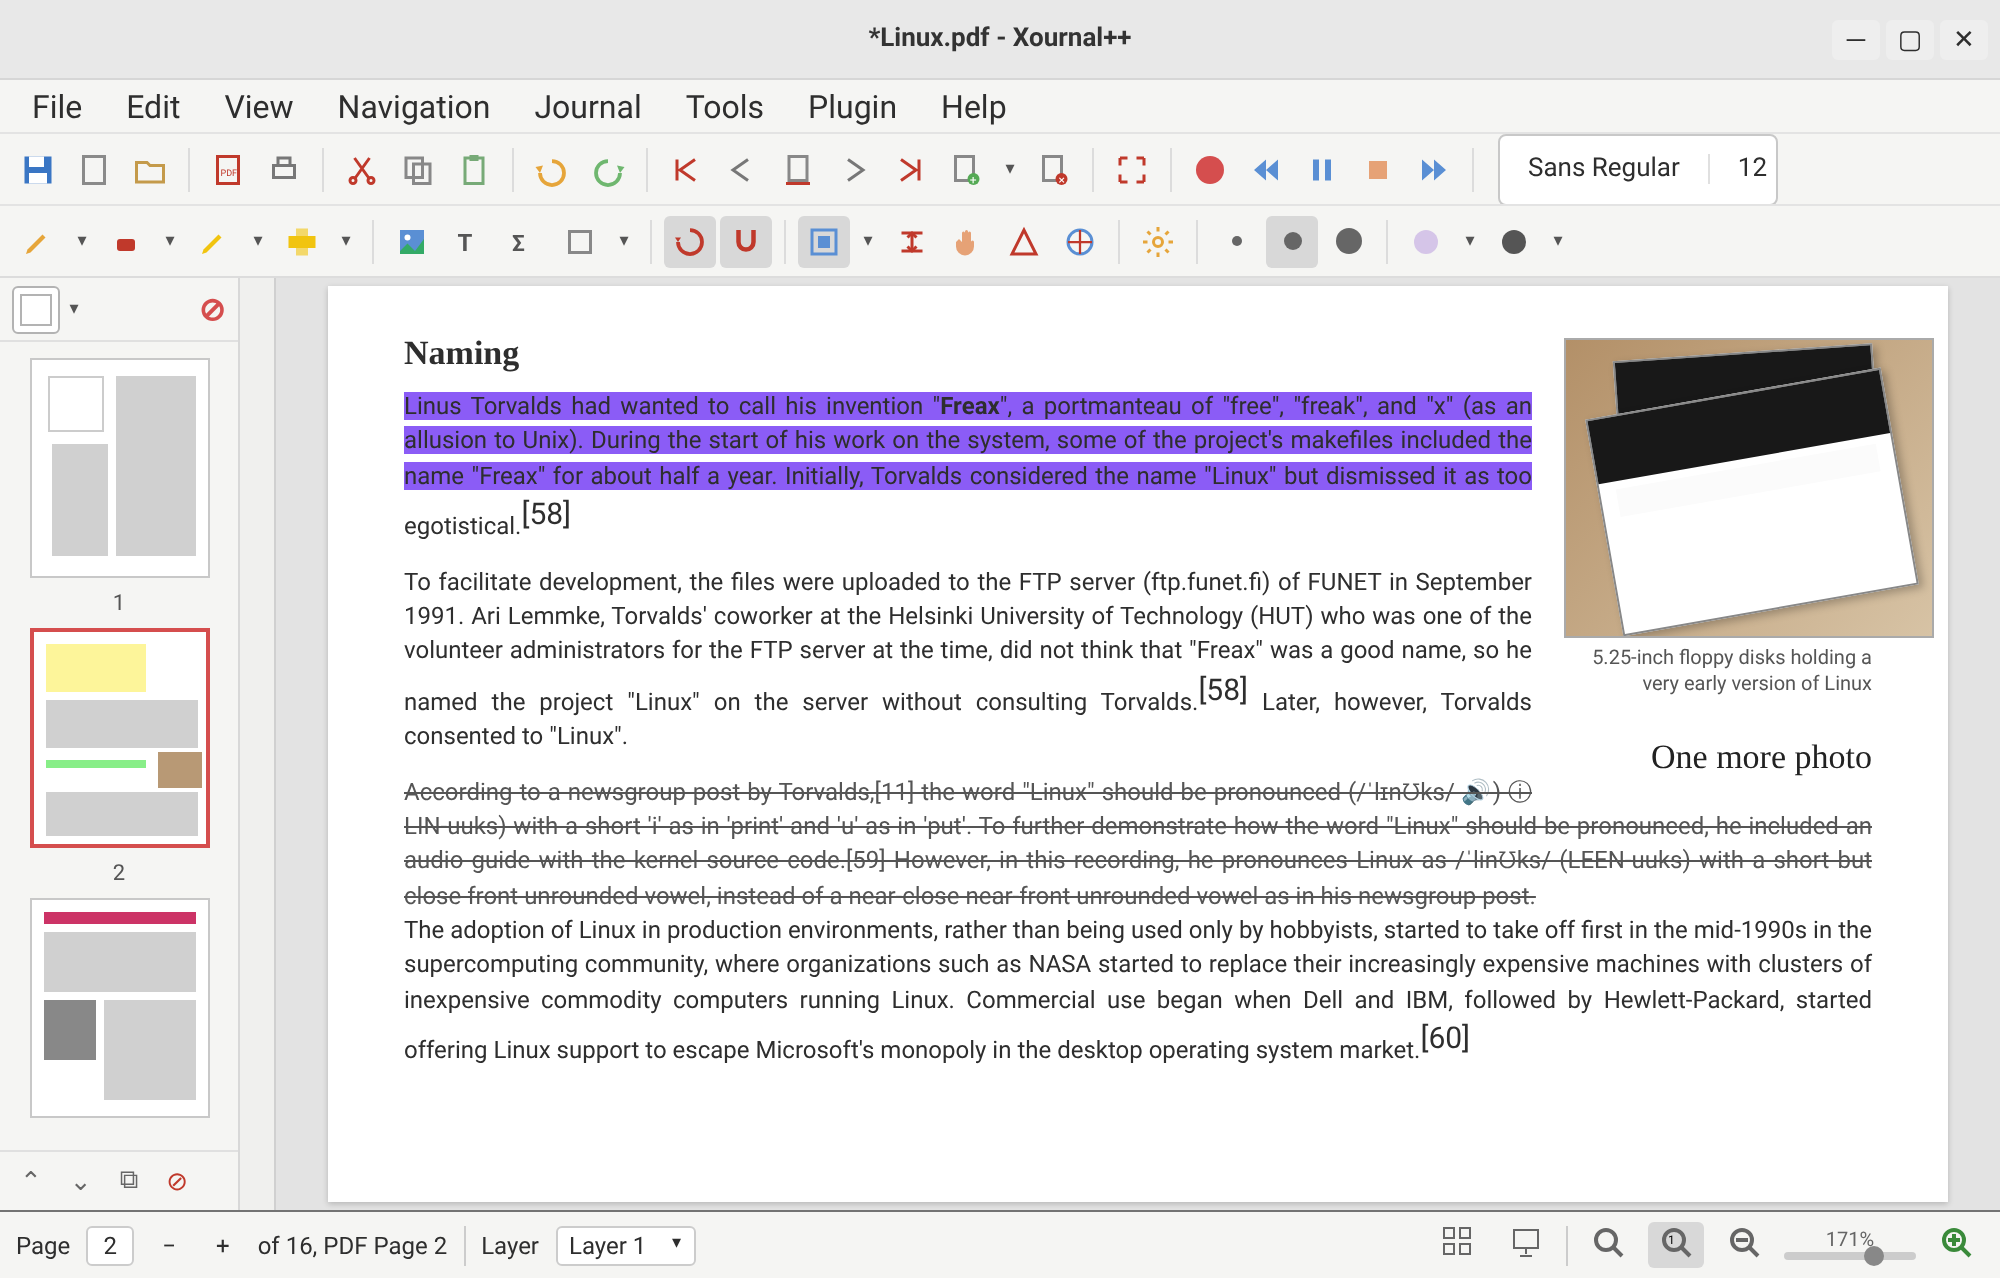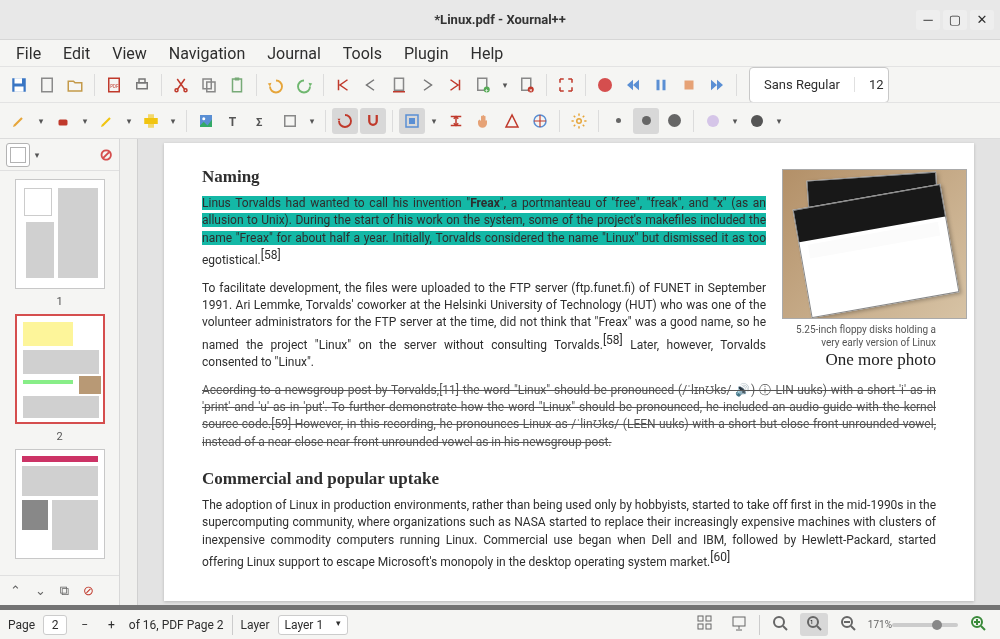--- a/index.html
+++ b/index.html
@@ -37,34 +37,34 @@
   .tlabel { font-size:11px; color:#555; }
   .side-bot { height:30px; display:flex; align-items:center; padding:0 6px; gap:6px; border-top:1px solid #e0e0e0;}
   .side-bot .ib{font-size:13px;color:#666;cursor:pointer;padding:2px 4px;}
   
   .pageview { flex:1; background:#e3e3e3; position:relative; overflow:hidden; display:flex; }
   .ruler { width:18px; background:#f0f0ee; border-right:1px solid #d0d0d0; }
   .paper-wrap { flex:1; overflow:auto; display:flex; justify-content:center; padding:4px 0; }
   .paper { width:810px; background:#fff; box-shadow:0 1px 3px rgba(0,0,0,0.2); padding:24px 38px 40px 38px; position:relative;}
   .paper h3 { font-family: Georgia, 'Times New Roman', serif; font-size:17px; font-weight:bold; margin-bottom:8px; }
   .paper p { font-family: Georgia, 'Times New Roman', serif; font-size:12px; line-height:1.45; text-align:justify; }
-  .hl { background:#14b8a6; }
+  .hl { background:#8b5cf6; }
   .ul { }
   .strike { text-decoration: line-through; color:#555; }
-  .sup{vertical-align:super;font-size:12px;}
+  .sup{vertical-align:super;font-size:15px;}
   .figure { float:right; width:154px; margin-left:16px; margin-top:2px;text-align:right; }
   .figimg { width:185px; height:150px; background:linear-gradient(135deg,#b39068 0%, #d7c3a5 100%); position:relative; overflow:hidden; border:1px solid #aaa;}
   .floppy{position:absolute;width:150px;height:110px;background:#fff;border:1px solid #888;transform:rotate(-10deg);top:26px;left:18px;box-shadow:2px 2px 4px rgba(0,0,0,0.25);}
   .floppy .bar{position:absolute;top:0;left:0;right:0;height:32px;background:#181818;}
   .floppy .label{position:absolute;top:36px;left:8px;right:8px;height:14px;background:#fbfbfb;}
   .floppy2{transform:rotate(-4deg);top:6px;left:26px;width:130px;height:80px;}
   .cap { font-size:10px; color:#555; line-height:1.3; margin-top:4px; }
-  .handw { font-family: 'Comic Sans MS', cursive; font-size:17px; color:#222; margin-top:1px; }
-  
-  .statusbar { height:34px; background:#f5f5f3; border-top:5px solid #737373; display:flex; align-items:center; padding:0 8px; gap:8px; font-size:12px; }
+  .handw { font-family: 'Comic Sans MS', cursive; font-size:17px; color:#222; margin-top:20px; }
+  
+  .statusbar { height:34px; background:#f5f5f3; border-top:1px solid #737373; display:flex; align-items:center; padding:0 8px; gap:8px; font-size:12px; }
   .statusbar .box { border:1px solid #ccc; border-radius:3px; background:#fff; padding:2px 6px; min-width:24px;text-align:center; }
   .statusbar .ib{padding:2px 6px;cursor:pointer;}
   .stat-right{margin-left:auto;display:flex;align-items:center;gap:6px;}
   .zlbl{font-size:10px;color:#666;}
   .slider{width:66px;height:4px;background:#ccc;border-radius:2px;position:relative;}
   .slider::after{content:'';position:absolute;width:10px;height:10px;background:#888;border-radius:50%;top:-3px;left:40px;}
   .dot{width:12px;height:12px;border-radius:50%;display:inline-block;}
   
   .tc{position:absolute;background:#d0d0d0;}
 </style>
@@ -419,21 +419,20 @@
         <p>
           <span class="hl">Linus Torvalds had wanted to call his invention "</span><span class="hl"><b>Freax</b></span><span class="hl">", a </span><span class="hl ul">portmanteau</span><span class="hl"> of "free", "freak", and "x" (as an allusion to Unix). During the start of his work on the system, some of the project's makefiles included the name "Freax" for about half a year. Initially, Torvalds considered the name "Linux" but dismissed it as too </span><span>egotistical.</span><span class="sup ul">[58]</span>
         </p>
         <p style="margin-top:10px;">
           <span class="ul">To facilitate development, the files were uploaded to the FTP server (ftp.funet.fi) of FUNET in September 1991. Ari Lemmke, Torvalds' coworker at the Helsinki University of Technology (HUT) who was one of the volunteer administrators for the FTP server at the time, did not think that "Freax" was a good name, so he named the project "Linux" on the server without consulting Torvalds.</span><span class="sup ul">[58]</span><span class="ul"> Later, however, Torvalds consented to "Linux".</span>
         </p>
         <p style="margin-top:10px;">
           <span class="strike">According to a newsgroup post by Torvalds,[11] the word "Linux" should be pronounced (/ˈlɪnʊks/ 🔊) ⓘ LIN-uuks) with a short 'i' as in 'print' and 'u' as in 'put'. To further demonstrate how the word "Linux" should be pronounced, he included an audio guide with the kernel source code.[59] However, in this recording, he pronounces Linux as /ˈlinʊks/ (LEEN-uuks) with a short but close front unrounded vowel, instead of a near-close near-front unrounded vowel as in his newsgroup post.</span>
         </p>
 
-        <h3 style="margin-top:18px;">Commercial and popular uptake</h3>
         <p>
           <span>The adoption of Linux in production environments, rather than being used only by hobbyists, started to take off first in the mid-1990s in the supercomputing community, where organizations such as </span><span class="ul">NASA</span><span> started to replace their increasingly expensive machines with </span><span class="ul">clusters</span><span> of inexpensive commodity computers running Linux. Commercial use began when </span><span class="ul">Dell</span><span> and </span><span class="ul">IBM</span><span>, followed by </span><span class="ul">Hewlett-Packard</span><span>, started offering Linux support to escape </span><span class="ul">Microsoft</span><span>'s monopoly in the desktop operating system market.</span><span class="sup ul">[60]</span>
         </p>
       </div>
     </div>
   </div>
 </div>
 
 <div class="statusbar">
   <span>Page</span>
@@ -463,21 +462,21 @@
         </svg></span>
     <span class="ib active"><svg width="16" height="16">
           <circle cx="7" cy="7" r="5" fill="none" stroke="#666" stroke-width="2"></circle>
           <path d="M11 11l4 4" stroke="#666" stroke-width="2"></path>
           <text x="4" y="9" font-size="6">1</text>
         </svg></span>
     <span class="ib"><svg width="16" height="16">
           <circle cx="7" cy="7" r="5" fill="none" stroke="#666" stroke-width="2"></circle>
           <path d="M11 11l4 4M4 7h6" stroke="#666" stroke-width="2"></path>
         </svg></span>
-    <div style="display:flex;flex-direction:row;align-items:center;">
+    <div style="display:flex;flex-direction:column;align-items:center;">
       <span class="zlbl">171%</span>
       <div class="slider"></div>
     </div>
     <span class="ib" style="color:#3a8a3a;"><svg width="16" height="16">
           <circle cx="7" cy="7" r="5" fill="none" stroke="#3a8a3a" stroke-width="2"></circle>
           <path d="M11 11l4 4M4 7h6M7 4v6" stroke="#3a8a3a" stroke-width="2"></path>
         </svg></span>
   </div>
 </div>
 

